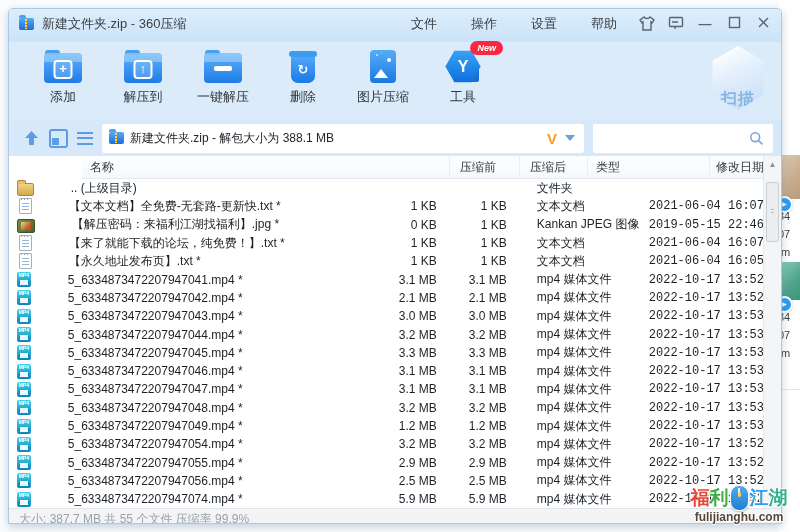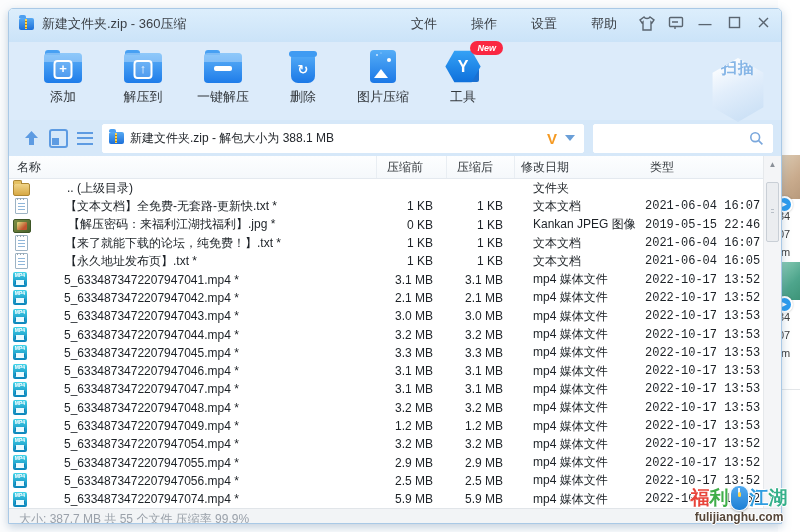--- a/index.html
+++ b/index.html
@@ -69,44 +69,44 @@
         border-left:7px solid transparent;border-right:7px solid transparent;border-bottom:9px solid #fff;}
   .page::after{content:"";position:absolute;right:5px;top:8px;width:4px;height:4px;border-radius:50%;background:#fff;
         box-shadow:-12px -5px 0 -1px #cfe8ff,-8px -7px 0 -1.5px #cfe8ff;}
   .hexwrap{position:absolute;left:4px;top:4px;width:36px;height:33px;}
   .hexsh{position:absolute;right:2px;bottom:1px;width:16px;height:14px;background:#1a6fd0;border-radius:2px;}
   .hex{position:absolute;inset:0;background:linear-gradient(180deg,#36a3f6,#0d6fdb);
        clip-path:polygon(26% 2%,74% 2%,99% 50%,74% 98%,26% 98%,1% 50%);
        color:#fff;font-weight:900;font-size:16px;line-height:33px;text-align:center;}
   .newbadge{position:absolute;top:-5px;right:-10px;background:#fa2742;color:#fff;
        font-size:9px;font-weight:bold;font-style:italic;padding:2px 7px;border-radius:9px;z-index:5;}
-  .scan{position:absolute;right:12px;top:16px;width:62px;height:64px;
+  .scan{position:absolute;right:12px;top:4px;width:62px;height:64px;
        clip-path:polygon(50% 0,91% 23%,91% 77%,50% 100%,9% 77%,9% 23%);
        background:linear-gradient(155deg,#ffffff 10%,#e2eefb 45%,#c4dcf4);
-       display:flex;align-items:flex-start;justify-content:center;cursor:pointer;}
+       display:flex;align-items:flex-end;justify-content:center;cursor:pointer;}
   .scan span{color:#85b5e6;font-size:16px;font-weight:bold;letter-spacing:1px;}
 
   
   .addrbar{height:36px;flex:none;background:#d6e8f9;display:flex;align-items:center;padding:0 8px 0 14px;gap:9px;}
   .nav-up{width:17px;height:17px;flex:none;}
   .vmode{width:15px;height:15px;border:2px solid #5d9be2;border-radius:3px;position:relative;flex:none;}
   .vmode::before{content:"";position:absolute;left:1px;bottom:1px;width:7px;height:7px;background:#5d9be2;}
   .lview{width:16px;height:13px;flex:none;
        background:repeating-linear-gradient(180deg,#5d9be2 0 2px,transparent 2px 5.5px);}
   .addr-input{height:27px;background:#fff;border:1px solid #fff;border-radius:2px;flex:none;width:468px;
        display:flex;align-items:center;padding:0 6px;}
   .addr-input .txt{font-size:12px;color:#23272c;margin-left:6px;white-space:nowrap;flex:1;}
   .vlogo{color:#f59a23;font-weight:900;font-size:15px;margin-right:8px;}
   .caret{width:0;height:0;border-left:5px solid transparent;border-right:5px solid transparent;
        border-top:6px solid #6a9fd8;margin-right:2px;}
   .search-box{height:27px;background:#fff;border:1px solid #fff;border-radius:2px;flex:1;
        display:flex;align-items:center;justify-content:flex-end;padding:0 8px;}
 
   
-  .listpane{flex:1;background:#fff;position:relative;display:flex;flex-direction:column;}
+  .listpane{flex:1;background:#fff;position:relative;display:flex;flex-direction:column;align-items:flex-end;}
   .lheader{height:22px;flex:none;display:flex;background:linear-gradient(180deg,#fdfeff,#f5f8fb);
        border-bottom:1px solid #e4e9ef;font-size:12px;color:#33383d;align-items:center;padding-right:17px;}
   .lheader .hc{height:100%;line-height:22px;border-right:1px solid #e9eef3;box-sizing:border-box;}
   .hc.c-name{width:368px;padding-left:8px;}
   .hc.c-b{width:70px;padding-left:10px;}
   .hc.c-a{width:68px;padding-left:10px;}
   .hc.c-t{width:122px;padding-left:8px;}
   .hc.c-d{flex:1;padding-left:6px;border-right:none;}
   .rows{flex:1;overflow:hidden;position:relative;padding-right:17px;}
   .frow{height:18.3px;display:flex;align-items:center;font-size:12px;color:#1c2126;}
@@ -292,22 +292,22 @@
           <line x1="9.6" y1="9.6" x2="13.4" y2="13.4" stroke="#7aa7dc" stroke-width="1.6"></line>
         </svg>
       </div>
     </div>
 
     <div class="listpane">
       <div class="lheader">
         <div class="hc c-name">名称</div>
         <div class="hc c-b">压缩前</div>
         <div class="hc c-a">压缩后</div>
+        <div class="hc c-t">类型</div>
         <div class="hc c-d">修改日期</div>
-        <div class="hc c-t">类型</div>
       </div>
       <div class="rows" id="rows">
           <div class="frow">
             <div class="fc c-name">
               <span class="ic ic-folder"></span>
               <span>.. (上级目录)</span>
             </div>
             <div class="fc c-b"></div>
             <div class="fc c-a"></div>
             <div class="fc c-t">文件夹</div>

